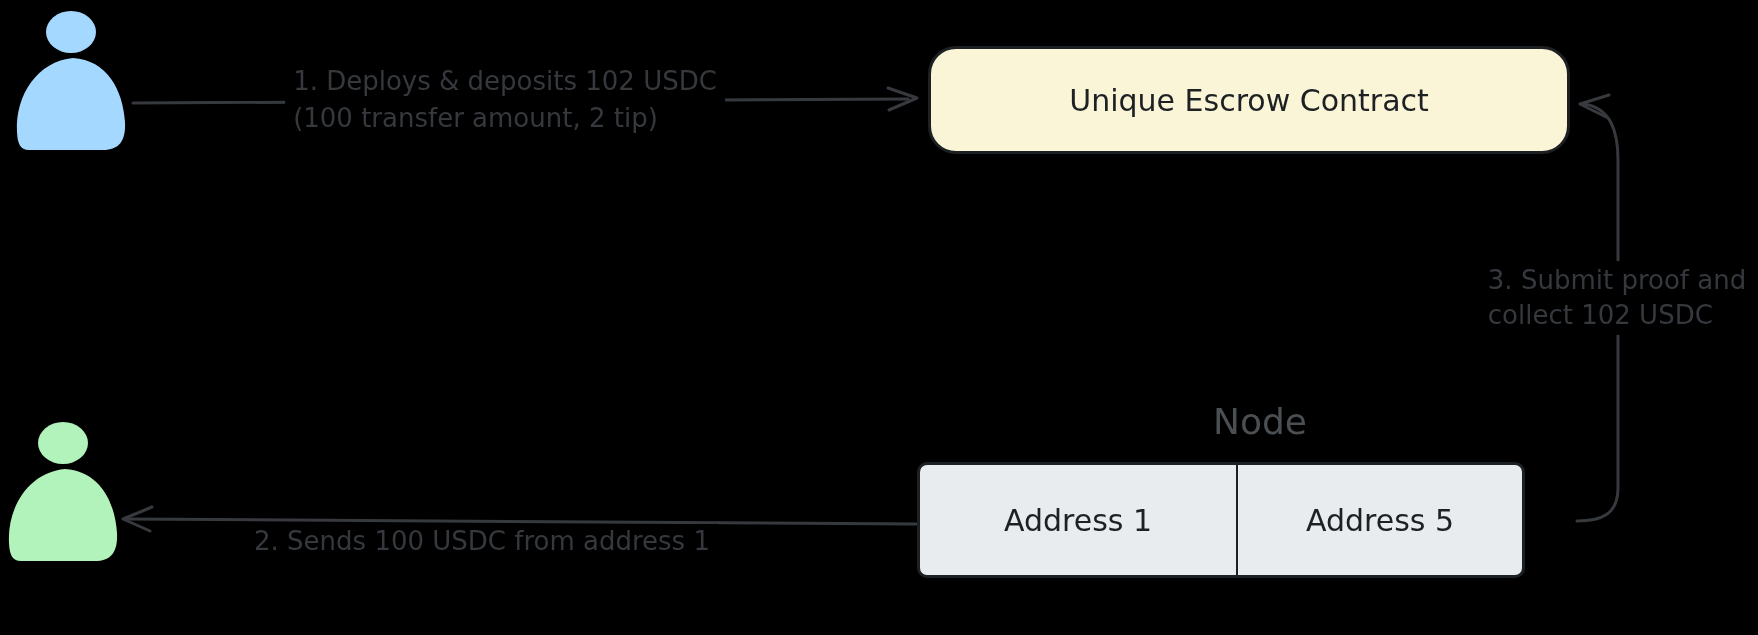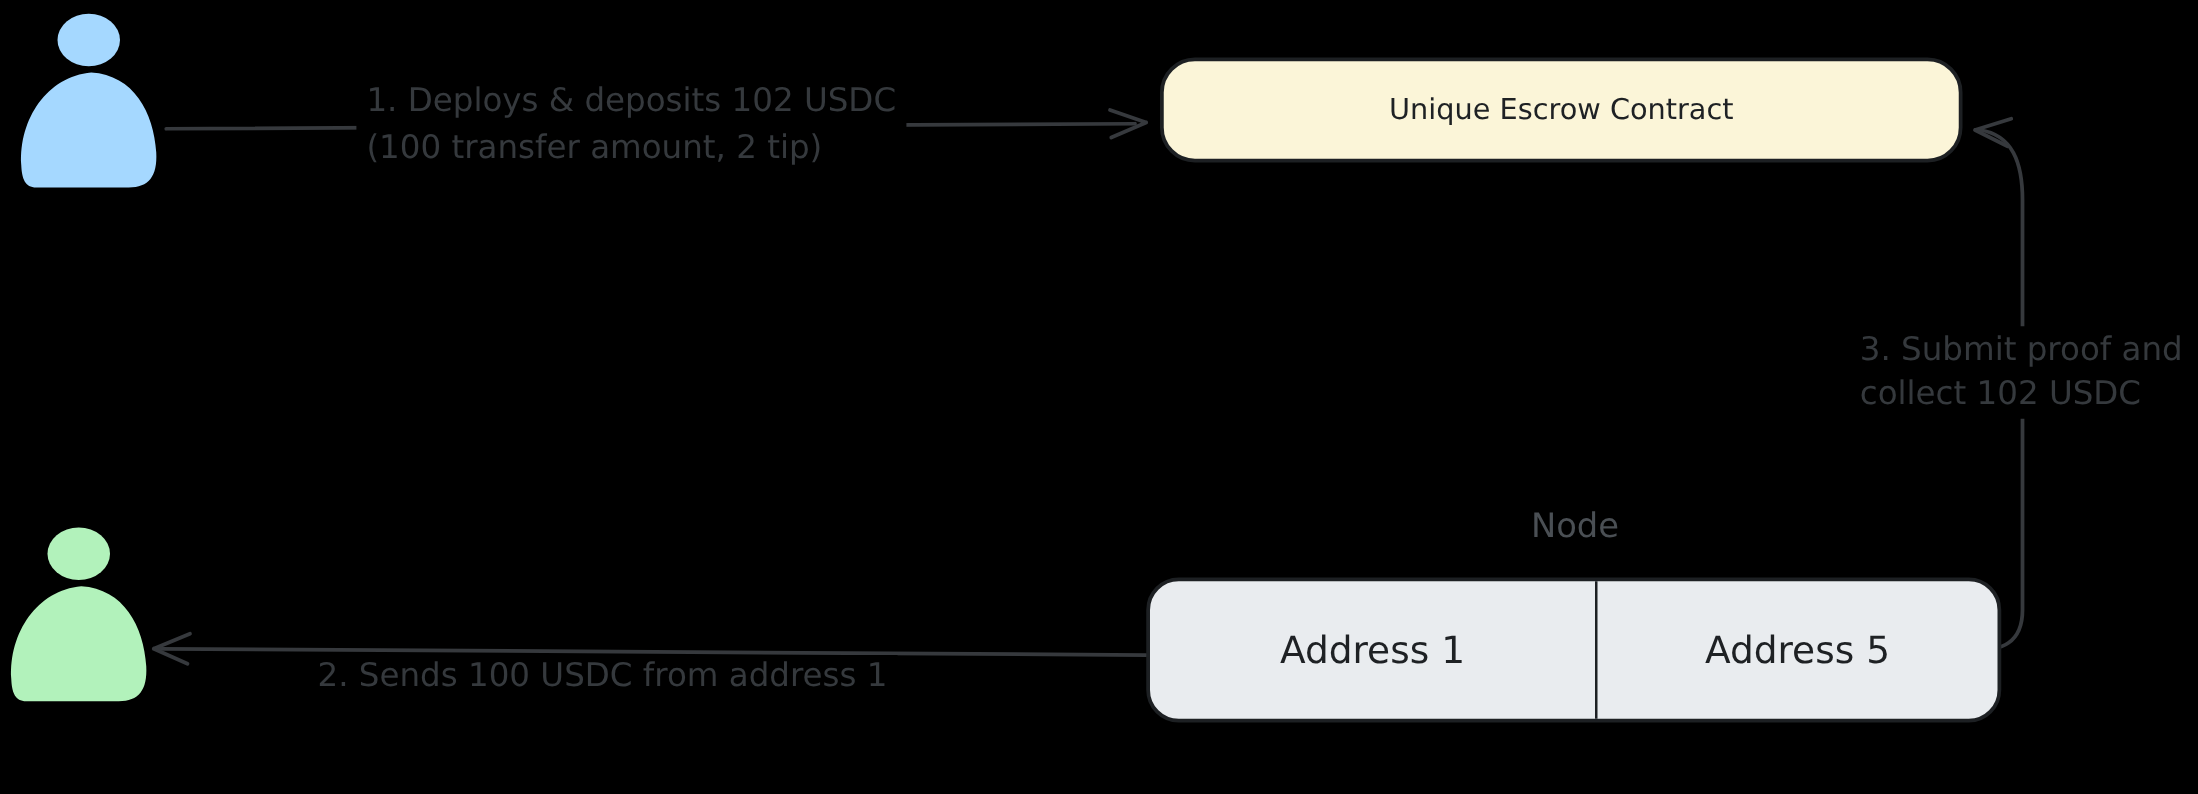--- a/index.html
+++ b/index.html
@@ -37,34 +37,34 @@
     display: flex;
     align-items: center;
     justify-content: center;
     z-index: 2;
     color: var(--box_text, #1e2124);
   }
   .escrow-box {
     left: 928px;
     top: 46px;
     width: 642px;
-    height: 84px;
+    height: 108px;
     background: var(--escrow_fill, #fbf5d8);
     border: 3.5px solid var(--border_dark, #1d2023);
     border-radius: 28px;
-    font-size: 23px;
+    font-size: 30px;
   }
   .node-box {
     left: 917px;
     top: 462px;
-    width: 684px;
+    width: 608px;
     height: 116px;
     background: var(--node_fill, #e9ecef);
     border: 3px solid var(--border_dark, #1d2023);
-    border-radius: 26px;
+    border-radius: 10px;
     font-size: 30px;
     padding: 0;
     align-items: stretch;
     justify-content: flex-start;
   }
   .node-cell {
     display: flex;
     align-items: center;
     justify-content: center;
   }
@@ -73,21 +73,21 @@
     border-right: 2.5px solid var(--border_dark, #1d2023);
   }
   .node-cell.cell-2 { flex: 1; }
 
   .node-title {
     position: absolute;
     left: 1260px;
     top: 421px;
     transform: translate(-50%, -50%);
     color: var(--node_title, #4a4f54);
-    font-size: 27px;
+    font-size: 36px;
     z-index: 2;
     white-space: nowrap;
   }
 
   .arrow-label {
     position: absolute;
     transform: translate(-50%, -50%);
     background: var(--background, #000);
     color: var(--arrow_label, #35393d);
     text-align: left;

